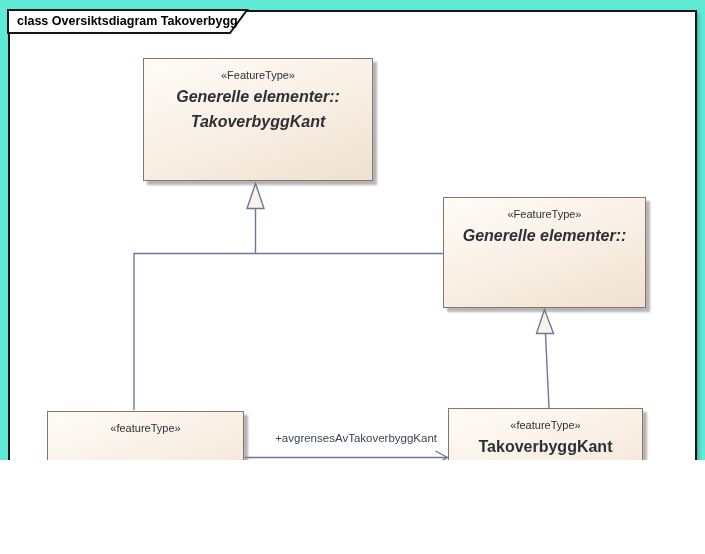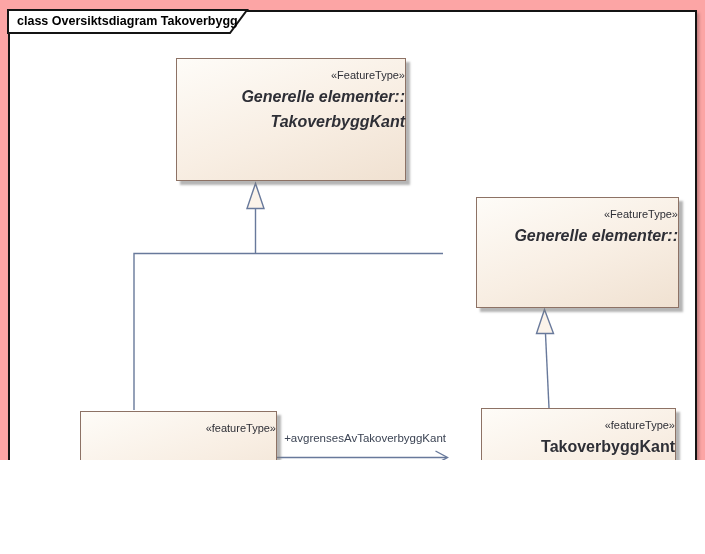--- a/index.html
+++ b/index.html
@@ -1,19 +1,19 @@
 <!DOCTYPE html>
 <html><head>
 <meta charset="utf-8">
 <style>
   html,body{margin:0;padding:0;background:#ffffff;}
   .stage{
     position:relative;
     width:705px;height:460px;
-    background:#fca5a5;
+    background:#5eead4;
     font-family:"Liberation Sans", sans-serif;
     overflow:hidden;
   }
   .frame{
     position:absolute;
     left:8px;top:10px;width:689px;height:533px;
     border:2px solid #141414;
     box-sizing:border-box;
     background:#ffffff;
     box-shadow:2px 3px 3px rgba(0,0,0,0.25);
@@ -25,23 +25,22 @@
     position:absolute;left:17px;top:14px;
     font-size:12.5px;font-weight:bold;color:#000000;
     white-space:nowrap;
   }
   .uml-box{
     position:absolute;
     box-sizing:border-box;
     border:1px solid #8D7265;
     background:linear-gradient(160deg,#FEFCF8 0%,#F8EEE3 55%,#F0E1D1 100%);
     box-shadow:4px 4px 2px rgba(120,120,120,0.55);
-    text-align:right;
+    text-align:center;
     color:#2E2F36;
-    margin-left:33px;
   }
   .stereo{
     margin-top:8px;
     font-size:11px;
     line-height:1.5;
   }
   .cname{
     font-size:16px;
     font-weight:bold;
     line-height:1.6;
@@ -51,21 +50,21 @@
     position:absolute;
     font-size:11.5px;
     color:#3C4454;
     white-space:nowrap;
     text-align:right;
   }
   #box-fellesegenskaper{left:143px;top:58px;width:230px;height:123px;}
   #box-kvalitetpakrevd{left:443px;top:197px;width:203px;height:111px;}
   #box-takoverbygg{left:47px;top:411px;width:197px;height:94px;}
   #box-takoverbyggkant{left:448px;top:408px;width:195px;height:100px;}
-  #assoc-name{right:259px;top:432px;}
+  #assoc-name{right:268px;top:432px;}
   #assoc-mult{right:262px;top:464px;}
 </style>
 </head>
 <body>
 
 <div class="stage">
 
   <div class="frame"></div>
 
   <svg class="overlay" viewBox="0 0 705 554">

